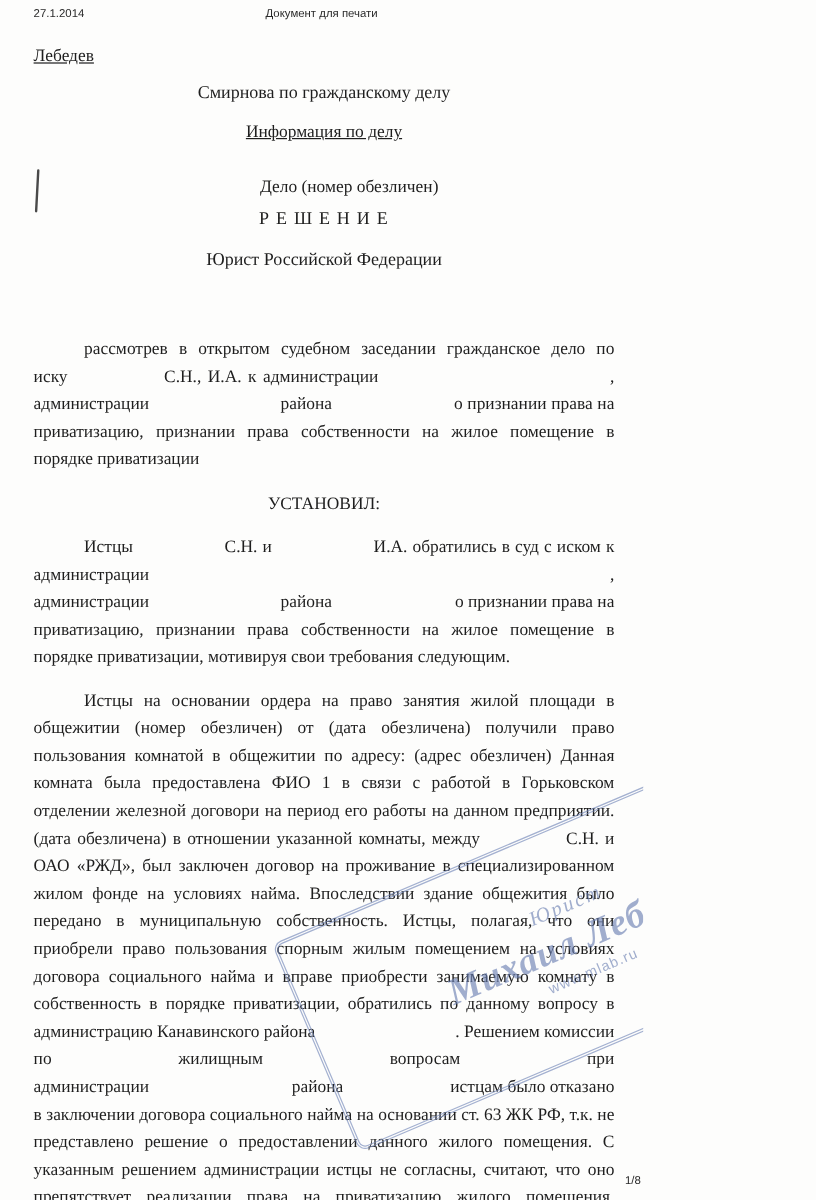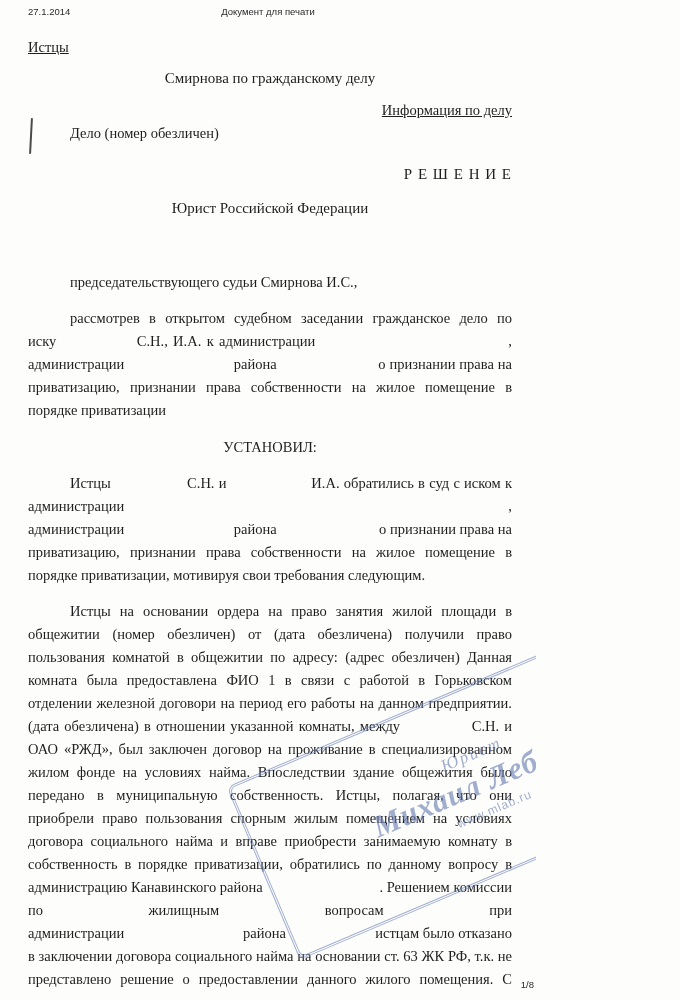--- a/index.html
+++ b/index.html
@@ -23,29 +23,29 @@
   
   .content{
     position:absolute;top:30px;left:28px;right:24px;
     font-size:14.5px;line-height:23px;
   }
   .print-link{
     display:inline-block;margin-top:6px;
     text-decoration:underline;color:#1e1e1e;cursor:pointer;
   }
   .doc-title{text-align:center;margin-top:8px;font-size:15px;}
-  .info-link-row{text-align:right;margin-top:9px;}
+  .info-link-row{text-align:center;margin-top:9px;}
   .info-link{text-decoration:underline;color:#1e1e1e;cursor:pointer;}
-  .case-row{position:relative;padding-left:42px;}
+  .case-row{position:relative;margin-top:23px;padding-left:42px;text-align:center;}
   .margin-tick{
     position:absolute;left:2px;top:-4px;width:1.5px;height:36px;
     background:#4a4a4a;transform:rotate(3deg);border-radius:1px;
   }
   .heading{
-    text-align:right;margin-top:18px;font-size:15px;letter-spacing:1px;
+    text-align:center;margin-top:4px;font-size:15px;letter-spacing:1px;
   }
   .subheading{text-align:center;margin-top:11px;font-size:15px;}
   .party-line{padding-left:42px;margin-top:0;}
   .party-block{margin-top:51px;}
   .party-line + .party-line{margin-top:12px;}
   .para{
     text-align:justify;text-indent:42px;margin:0;margin-top:13px;
   }
   .para-intro{margin-top:13px;}
   .ustanovil{text-align:center;margin-top:14px;margin-bottom:0;}
@@ -75,38 +75,37 @@
 
 <div class="page">
 
   <div class="print-header">
     <span class="print-date">27.1.2014</span>
     <div class="print-doclabel">Документ для печати</div>
   </div>
 
   <div class="content">
 
-    <a class="print-link">Истцы</a>
+    <a class="print-link">Лебедев</a>
 
     <div class="doc-title">Смирнова по гражданскому делу</div>
 
     <div class="info-link-row">
       <a class="info-link">Информация по делу</a>
     </div>
 
     <div class="case-row">
       <span class="margin-tick"></span>
       <span>Дело (номер обезличен)</span>
     </div>
 
     <div class="heading">Р Е Ш Е Н И Е</div>
     <div class="subheading">Юрист Российской Федерации</div>
 
     <div class="party-block">
-      <div class="party-line">председательствующего судьи Смирнова И.С.,</div>
     </div>
 
     <p class="para para-intro">рассмотрев в открытом судебном заседании гражданское дело по иску&nbsp;&nbsp;&nbsp;&nbsp;&nbsp;&nbsp;&nbsp;&nbsp;&nbsp;&nbsp;&nbsp;&nbsp;&nbsp;&nbsp;&nbsp;С.Н., И.А. к администрации&nbsp;&nbsp;&nbsp;&nbsp;&nbsp;&nbsp;&nbsp;&nbsp;&nbsp;&nbsp;&nbsp;&nbsp;&nbsp;&nbsp;&nbsp;&nbsp;&nbsp;&nbsp;&nbsp;&nbsp;&nbsp;&nbsp;&nbsp;&nbsp;&nbsp;&nbsp;&nbsp;&nbsp;&nbsp;&nbsp;&nbsp;&nbsp;&nbsp;&nbsp;&nbsp;&nbsp;, администрации&nbsp;&nbsp;&nbsp;&nbsp;&nbsp;&nbsp;&nbsp;&nbsp;&nbsp;&nbsp;&nbsp;&nbsp;&nbsp;&nbsp;&nbsp;&nbsp;&nbsp;&nbsp;&nbsp;&nbsp;&nbsp;&nbsp;&nbsp;&nbsp;&nbsp;&nbsp;&nbsp;&nbsp;района&nbsp;&nbsp;&nbsp;&nbsp;&nbsp;&nbsp;&nbsp;&nbsp;&nbsp;&nbsp;&nbsp;&nbsp;&nbsp;&nbsp;&nbsp;&nbsp;&nbsp;&nbsp;&nbsp;&nbsp;&nbsp;&nbsp;&nbsp;&nbsp;&nbsp;&nbsp;о признании права на приватизацию, признании права собственности на жилое помещение в порядке приватизации</p>
 
     <div class="ustanovil">УСТАНОВИЛ:</div>
 
     <p class="para">Истцы&nbsp;&nbsp;&nbsp;&nbsp;&nbsp;&nbsp;&nbsp;&nbsp;&nbsp;&nbsp;&nbsp;&nbsp;&nbsp;&nbsp;&nbsp;&nbsp;&nbsp;&nbsp;С.Н. и&nbsp;&nbsp;&nbsp;&nbsp;&nbsp;&nbsp;&nbsp;&nbsp;&nbsp;&nbsp;&nbsp;&nbsp;&nbsp;&nbsp;&nbsp;&nbsp;&nbsp;&nbsp;&nbsp;&nbsp;И.А. обратились в суд с иском к администрации&nbsp;&nbsp;&nbsp;&nbsp;&nbsp;&nbsp;&nbsp;&nbsp;&nbsp;&nbsp;&nbsp;&nbsp;, администрации&nbsp;&nbsp;&nbsp;&nbsp;&nbsp;&nbsp;&nbsp;&nbsp;&nbsp;&nbsp;&nbsp;&nbsp;&nbsp;&nbsp;&nbsp;&nbsp;&nbsp;&nbsp;&nbsp;&nbsp;&nbsp;&nbsp;&nbsp;&nbsp;&nbsp;&nbsp;&nbsp;&nbsp;&nbsp;&nbsp;района&nbsp;&nbsp;&nbsp;&nbsp;&nbsp;&nbsp;&nbsp;&nbsp;&nbsp;&nbsp;&nbsp;&nbsp;&nbsp;&nbsp;&nbsp;&nbsp;&nbsp;&nbsp;&nbsp;&nbsp;&nbsp;&nbsp;&nbsp;&nbsp;&nbsp;&nbsp;&nbsp;&nbsp;о признании права на приватизацию, признании права собственности на жилое помещение в порядке приватизации, мотивируя свои требования следующим.</p>
     <p class="para">Истцы на основании ордера на право занятия жилой площади в общежитии (номер обезличен) от (дата обезличена) получили право пользования комнатой в общежитии по адресу: (адрес обезличен) Данная комната была предоставлена ФИО 1 в связи с работой в Горьковском отделении железной договори на период его работы на данном предприятии. (дата обезличена) в отношении указанной комнаты, между&nbsp;&nbsp;&nbsp;&nbsp;&nbsp;&nbsp;&nbsp;&nbsp;&nbsp;&nbsp;&nbsp;&nbsp;&nbsp;&nbsp;С.Н. и ОАО «РЖД», был заключен договор на проживание в специализированном жилом фонде на условиях найма. Впоследствии здание общежития было передано в муниципальную собственность. Истцы, полагая, что они приобрели право пользования спорным жилым помещением на условиях договора социального найма и вправе приобрести занимаемую комнату в собственность в порядке приватизации, обратились по данному вопросу в администрацию Канавинского района&nbsp;&nbsp;&nbsp;&nbsp;&nbsp;&nbsp;&nbsp;&nbsp;&nbsp;&nbsp;&nbsp;&nbsp;&nbsp;&nbsp;&nbsp;&nbsp;&nbsp;&nbsp;&nbsp;&nbsp;&nbsp;&nbsp;&nbsp;&nbsp;&nbsp;&nbsp;&nbsp;&nbsp;&nbsp;&nbsp;&nbsp;&nbsp;. Решением комиссии по жилищным вопросам при администрации&nbsp;&nbsp;&nbsp;&nbsp;&nbsp;&nbsp;&nbsp;&nbsp;&nbsp;&nbsp;&nbsp;&nbsp;&nbsp;&nbsp;&nbsp;&nbsp;&nbsp;&nbsp;&nbsp;&nbsp;&nbsp;&nbsp;&nbsp;&nbsp;&nbsp;&nbsp;&nbsp;&nbsp;&nbsp;&nbsp;&nbsp;&nbsp;района&nbsp;&nbsp;&nbsp;&nbsp;&nbsp;&nbsp;&nbsp;&nbsp;&nbsp;&nbsp;&nbsp;&nbsp;&nbsp;&nbsp;&nbsp;&nbsp;&nbsp;&nbsp;&nbsp;&nbsp;&nbsp;&nbsp;&nbsp;&nbsp;истцам было отказано в заключении договора социального найма на основании ст. 63 ЖК РФ, т.к. не представлено решение о предоставлении данного жилого помещения. С указанным решением администрации истцы не согласны, считают, что оно препятствует реализации права на приватизацию жилого помещения. Поскольку указанная комната является жилым помещением, изолированным от других помещений, и здание общежития передано в муниципальную собственность, к рассматриваемым правоотношениям подлежат применению нормы Жилищного кодекса РФ о договоре социального найма. В указанной комнате зарегистрированы и проживают истцы с 1991 года, оплачивают коммунальные услуги, несут расходы по содержанию и ремонту жилого помещения. Истцы ранее в приватизации не участвовали.</p>
 
   </div>

